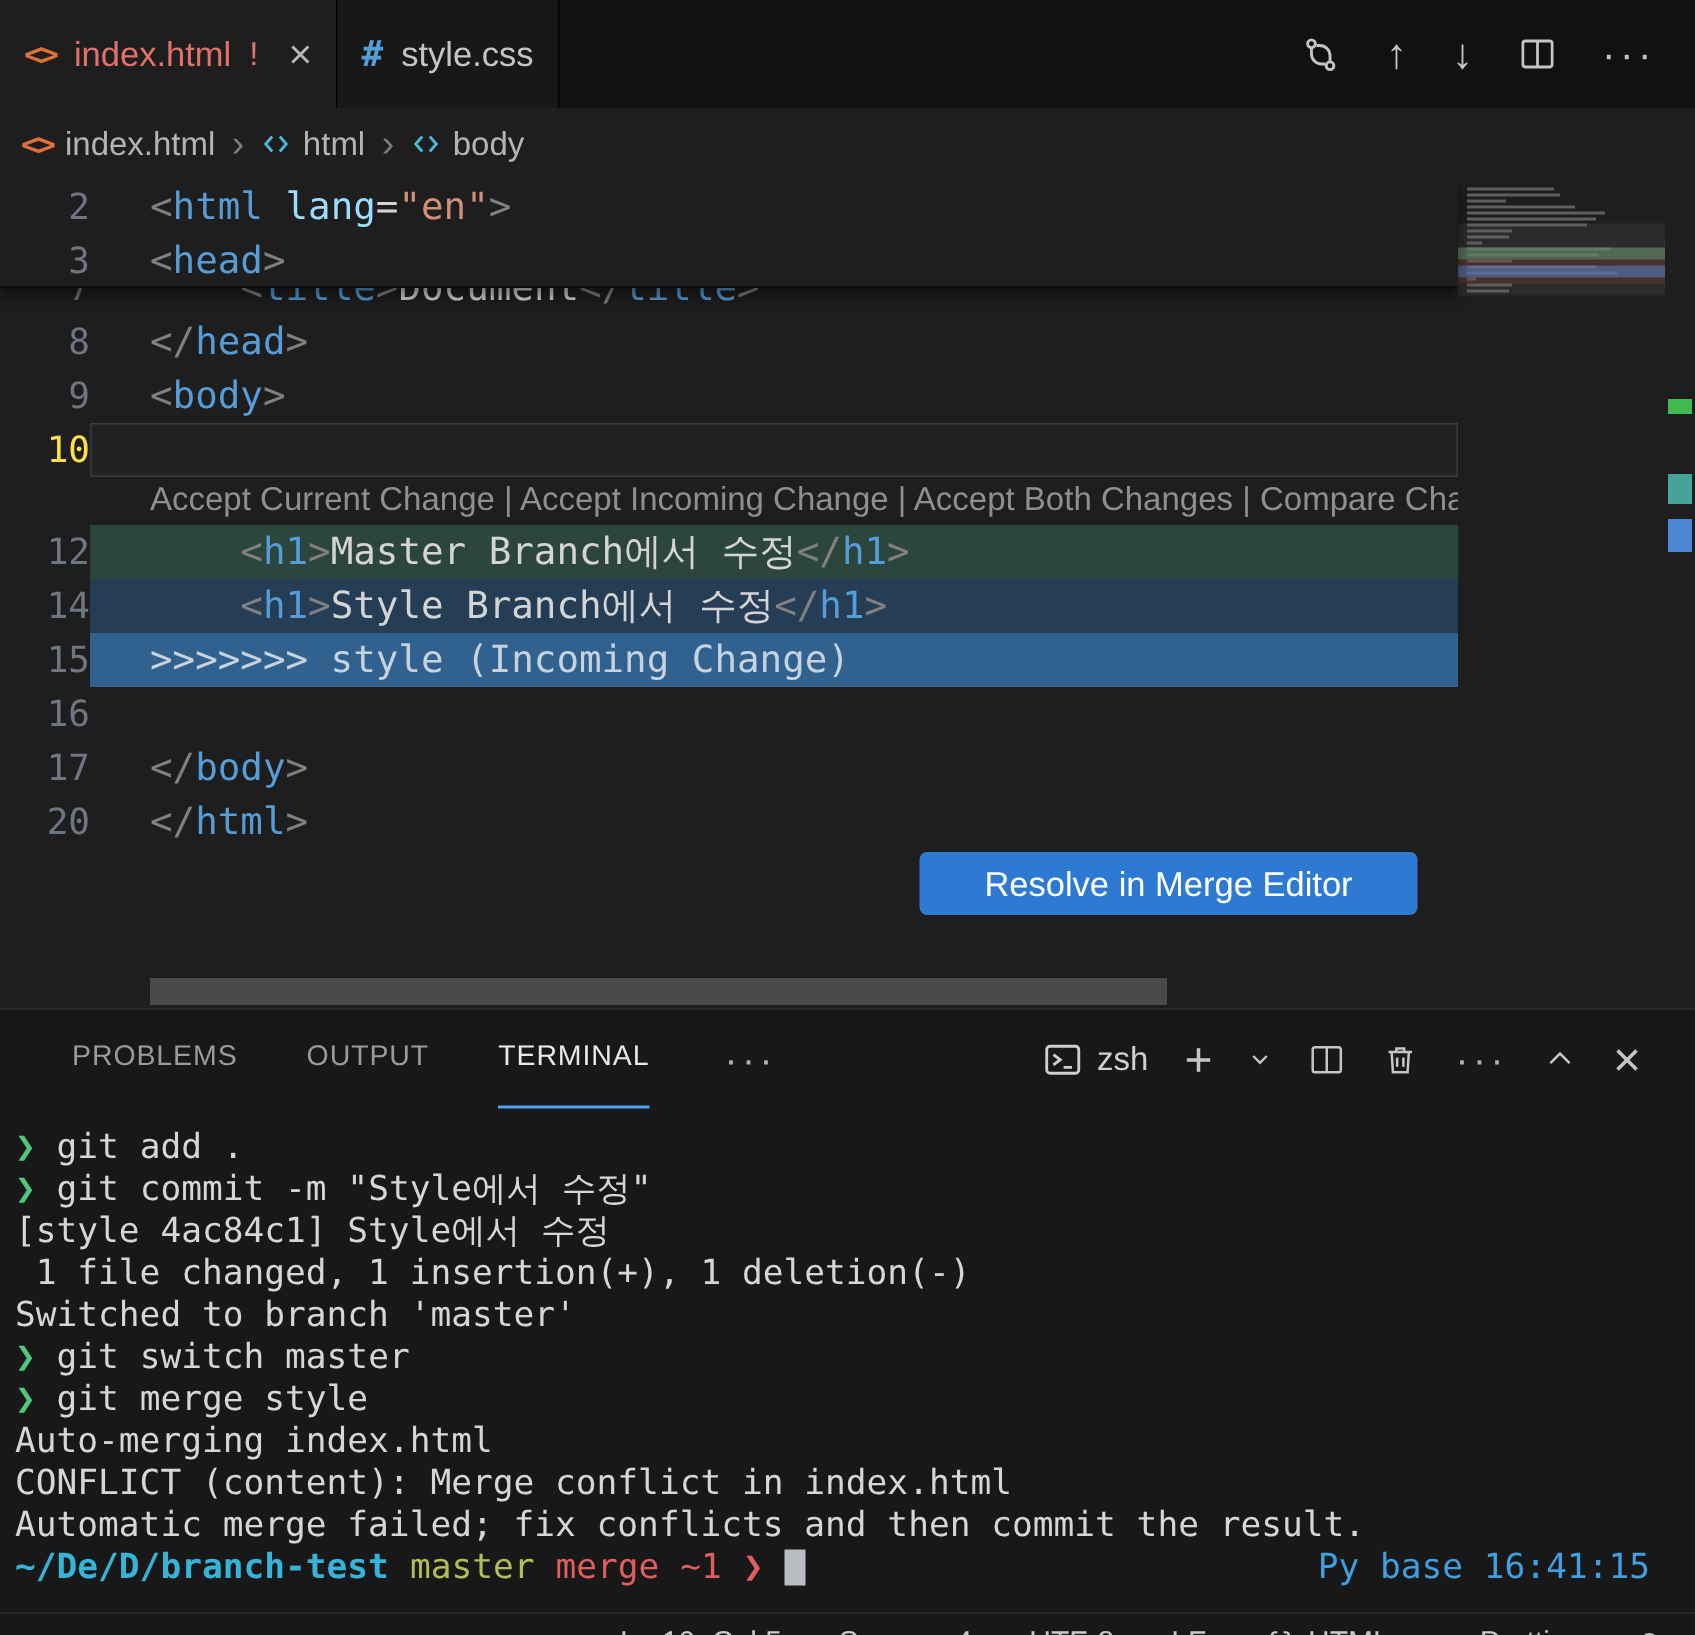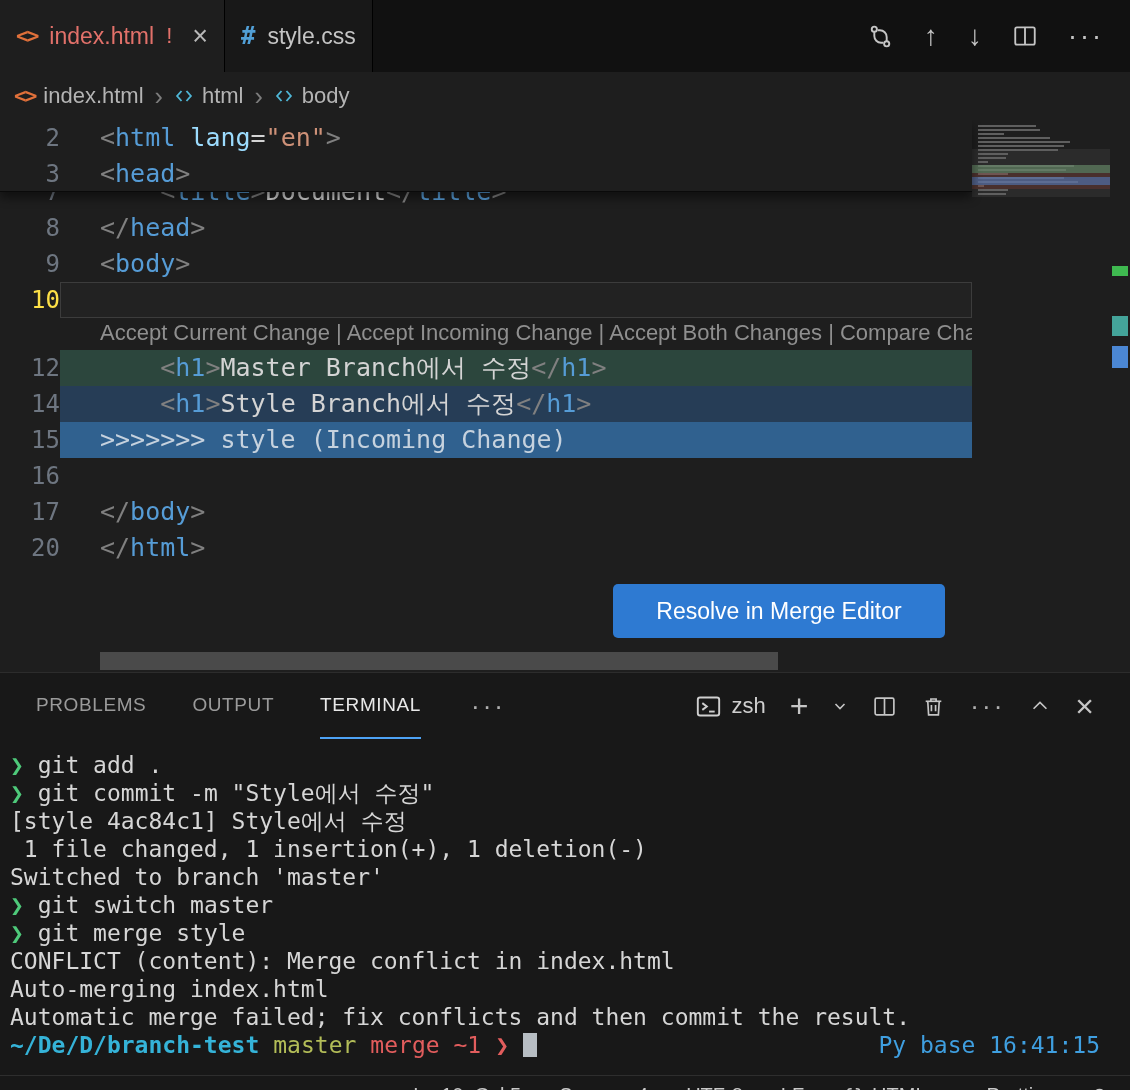--- a/index.html
+++ b/index.html
@@ -40,38 +40,38 @@
 .code.cur-head{background:#3c5f54;color:#c2cfc8;}
 .code.cur-band{background:#2c463d;}
 .code.inc-band{background:#263d56;}
 .code.inc-head{background:#30618f;color:#c6d2de;}
 .code.mark{color:#c8c8c8;}
 .code.currentline{border:1px solid #3c3c3c;background:#222;}
 .row.codelens{height:32px;}
 .row.codelens .code{font-family:"Liberation Sans",sans-serif;font-size:22px;line-height:30px;color:#8f8f8f;}
 .cl-link{cursor:pointer;}
 .sticky{position:absolute;top:0;left:0;width:972px;height:72px;background:#1e1e1e;z-index:5;border-bottom:1px solid #0a0a0a;box-shadow:0 6px 9px rgba(0,0,0,.45);}
-.resolve-btn{position:absolute;left:613px;top:464px;width:332px;height:54px;z-index:6;background:#2e7ad2;border:none;border-radius:5px;color:#fff;font-size:23px;font-family:"Liberation Sans",sans-serif;cursor:pointer;}
+.resolve-btn{position:absolute;left:613px;top:448px;width:332px;height:42px;z-index:6;background:#2e7ad2;border:none;border-radius:5px;color:#fff;font-size:23px;font-family:"Liberation Sans",sans-serif;cursor:pointer;}
 .hscroll{position:absolute;left:100px;top:532px;width:678px;height:18px;background:#4a4a4a;z-index:7;cursor:pointer;}
 .minimap{position:absolute;left:972px;top:0;width:138px;height:552px;background:#1e1e1e;cursor:pointer;}
 .mm-bars{position:relative;padding:5px 0 0 6px;}
 .mm-bar{height:2px;margin-bottom:2px;background:#5f5f5f;}
 .mm-slider{position:absolute;left:0;right:0;top:29px;height:48px;background:rgba(255,255,255,.06);}
 .mm-green{position:absolute;left:0;right:0;top:45px;height:8px;background:rgba(90,160,120,.5);}
 .mm-blue{position:absolute;left:0;right:0;top:57px;height:8px;background:rgba(80,130,200,.55);}
 .mm-red{position:absolute;left:0;right:0;top:45px;height:24px;background:rgba(150,60,50,.28);}
 .ruler{position:absolute;left:1110px;top:0;width:20px;height:552px;background:#1e1e1e;}
 .rmark{position:absolute;left:2px;right:2px;}
 .rm1{top:146px;height:10px;background:#3fb950;}
 .rm2{top:196px;height:20px;background:#44a49a;}
 .rm3{top:226px;height:22px;background:#4b87d4;}
 
 
 .panel{height:403px;background:#181818;border-top:1px solid #2c2c2c;}
-.panel-header{height:66px;display:flex;align-items:center;padding:0 36px;}
+.panel-header{height:66px;display:flex;align-items:center;padding:0 36px;margin-left:12px;}
 .ptab{height:100%;display:flex;align-items:center;margin-right:46px;font-size:19px;letter-spacing:.6px;color:#9a9a9a;border-bottom:2px solid transparent;cursor:pointer;}
 .ptab.active{color:#e8e8e8;border-bottom-color:#4da2f5;}
 .pmore{color:#b0b0b0;font-size:26px;letter-spacing:3px;margin-left:4px;cursor:pointer;}
 .pactions{margin-left:auto;display:flex;align-items:center;gap:24px;color:#c5c5c5;}
 .pactions > *{cursor:pointer;}
 .shell-chip{display:flex;align-items:center;gap:9px;font-size:22px;color:#cfcfcf;}
 .pplus{font-size:32px;font-weight:300;line-height:1;}
 .pclose{font-size:32px;line-height:1;}
 .terminal{padding:12px 0 0 10px;font-family:"DejaVu Sans Mono",monospace;font-size:23px;line-height:28px;color:#d6d6d6;}
 .tline{white-space:pre;}
@@ -300,22 +300,22 @@
     </div>
 
     <div class="terminal">
       <div class="tline"><span class="t-prompt">❯</span> <span>git add .</span></div>
       <div class="tline"><span class="t-prompt">❯</span> <span>git commit -m "Style에서 수정"</span></div>
       <div class="tline"><span>[style 4ac84c1] Style에서 수정</span></div>
       <div class="tline"><span> 1 file changed, 1 insertion(+), 1 deletion(-)</span></div>
       <div class="tline"><span>Switched to branch 'master'</span></div>
       <div class="tline"><span class="t-prompt">❯</span> <span>git switch master</span></div>
       <div class="tline"><span class="t-prompt">❯</span> <span>git merge style</span></div>
+      <div class="tline"><span>Auto-merging index.html</span></div>
       <div class="tline"><span>CONFLICT (content): Merge conflict in index.html</span></div>
-      <div class="tline"><span>Auto-merging index.html</span></div>
       <div class="tline"><span>Automatic merge failed; fix conflicts and then commit the result.</span></div>
       <div class="prow">
         <span class="t-path">~/De/D/branch-test</span>
         <span class="t-branch">master</span>
         <span class="t-state">merge ~1</span>
         <span class="t-arrow">❯</span>
         <span class="t-cursor"></span>
         <span class="t-right">Py base 16:41:15</span>
       </div>
     </div>

